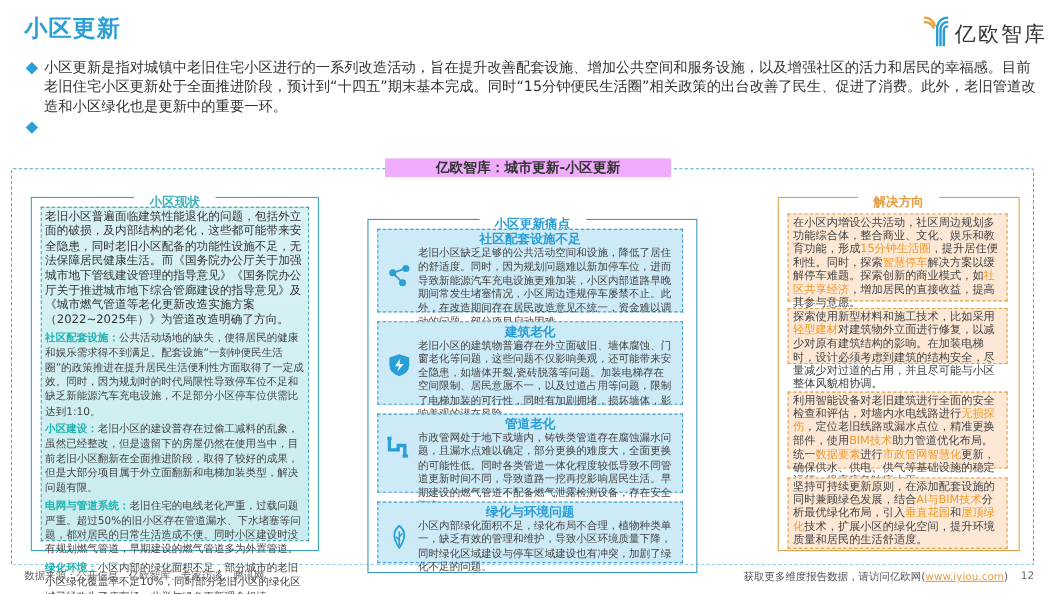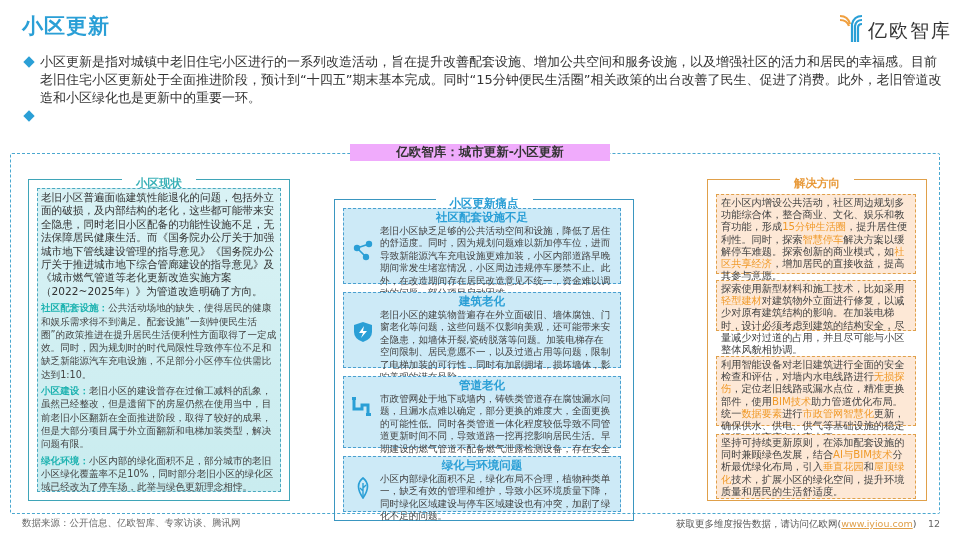--- a/index.html
+++ b/index.html
@@ -74,20 +74,21 @@
 
 <div class="frame"></div>
 <div class="frame-title">亿欧智库：城市更新-小区更新</div>
 
 <div class="panel p1">
   <div class="panel-title"><span>小区现状</span></div>
   <div class="p1-box">
     <p class="lead">老旧小区普遍面临建筑性能退化的问题，包括外立面的破损，及内部结构的老化，这些都可能带来安全隐患，同时老旧小区配备的功能性设施不足，无法保障居民健康生活。而《国务院办公厅关于加强城市地下管线建设管理的指导意见》《国务院办公厅关于推进城市地下综合管廊建设的指导意见》及《城市燃气管道等老化更新改造实施方案（2022~2025年）》为管道改造明确了方向。</p>
     <p><span class="kw">社区配套设施：</span><span>公共活动场地的缺失，使得居民的健康和娱乐需求得不到满足。配套设施“一刻钟便民生活圈”的政策推进在提升居民生活便利性方面取得了一定成效。同时，因为规划时的时代局限性导致停车位不足和缺乏新能源汽车充电设施，不足部分小区停车位供需比达到1:10。</span></p>
     <p><span class="kw">小区建设：</span><span>老旧小区的建设普存在过偷工减料的乱象，虽然已经整改，但是遗留下的房屋仍然在使用当中，目前老旧小区翻新在全面推进阶段，取得了较好的成果，但是大部分项目属于外立面翻新和电梯加装类型，解决问题有限。</span></p>
+    <p><span class="kw">电网与管道系统：</span><span>老旧住宅的电线老化严重，过载问题严重。超过50%的旧小区存在管道漏水、下水堵塞等问题，都对居民的日常生活造成不便。同时小区建设时没有规划燃气管道，早期建设的燃气管道多为外置管道。</span></p>
     <p><span class="kw">绿化环境：</span><span>小区内部的绿化面积不足，部分城市的老旧小区绿化覆盖率不足10%，同时部分老旧小区的绿化区域已经改为了停车场，此举与绿色更新理念相悖。</span></p>
   </div>
 </div>
 
 <div class="panel p2">
   <div class="panel-title"><span>小区更新痛点</span></div>
 
   <div class="issue" style="top:8px;height:76px;">
     <div class="issue-title">社区配套设施不足</div>
     <svg class="issue-icon" style="top:30px;" viewBox="0 0 22 22">

